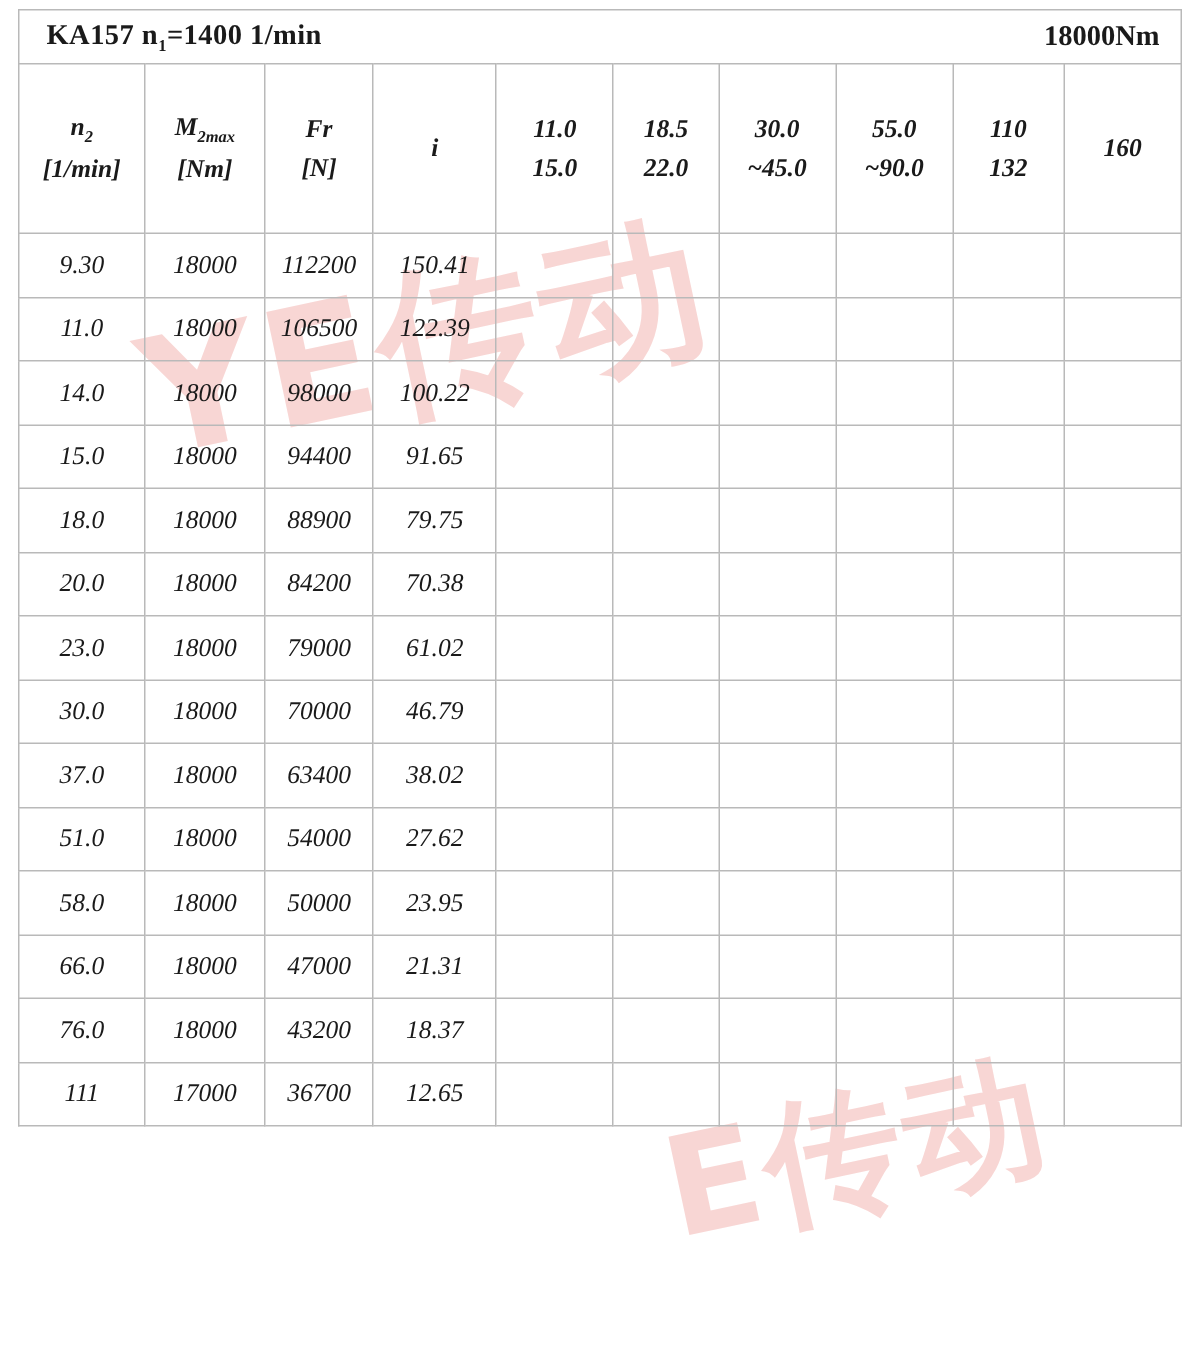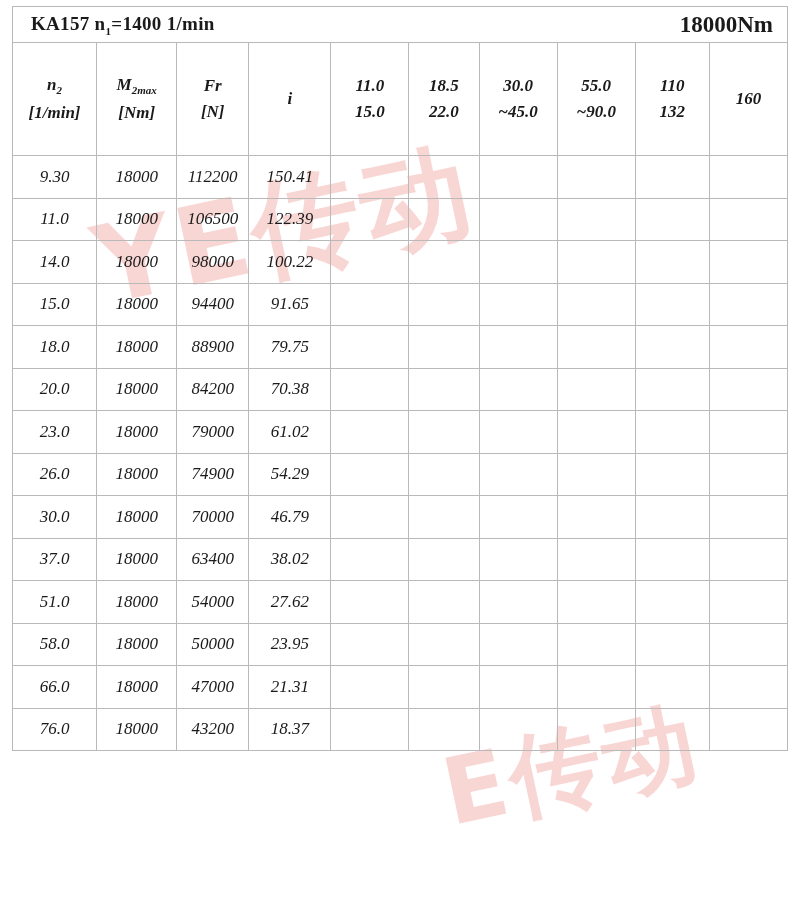--- a/index.html
+++ b/index.html
@@ -70,21 +70,21 @@
     font-size: 19px;
     font-weight: bold;
     letter-spacing: 0.3px;
     text-align: center;
   }
   .title-left .sub {
     font-size: 11px;
     vertical-align: sub;
   }
   .title-right {
-    font-size: 23px;
+    font-size: 19px;
     font-weight: bold;
   }
 
   
   table.spec {
     border-collapse: collapse;
     table-layout: fixed;
     width: 776px;
     position: relative;
     z-index: 10;
@@ -287,32 +287,20 @@
           <td>79000</td>
           <td>61.02</td>
           <td class="shade"></td>
           <td class="shade"></td>
           <td class="shade"></td>
           <td class="shade"></td>
           <td class="shade"></td>
           <td class="blank"></td>
         </tr>
         <tr>
-          <td>26.0</td>
-          <td>18000</td>
-          <td>74900</td>
-          <td>54.29</td>
-          <td class="shade"></td>
-          <td class="shade"></td>
-          <td class="shade"></td>
-          <td class="shade"></td>
-          <td class="shade"></td>
-          <td class="blank"></td>
-        </tr>
-        <tr>
           <td>30.0</td>
           <td>18000</td>
           <td>70000</td>
           <td>46.79</td>
           <td class="shade"></td>
           <td class="shade"></td>
           <td class="shade"></td>
           <td class="shade"></td>
           <td class="shade"></td>
           <td class="blank"></td>
@@ -370,16 +358,28 @@
           <td>18000</td>
           <td>43200</td>
           <td>18.37</td>
           <td class="shade"></td>
           <td class="shade"></td>
           <td class="shade"></td>
           <td class="shade"></td>
           <td class="shade"></td>
           <td class="blank"></td>
         </tr>
+        <tr>
+          <td>111</td>
+          <td>17000</td>
+          <td>36700</td>
+          <td>12.65</td>
+          <td class="blank"></td>
+          <td class="blank"></td>
+          <td class="blank"></td>
+          <td class="blank"></td>
+          <td class="blank"></td>
+          <td class="blank"></td>
+        </tr>
       </tbody>
   </table>
 
 </div>
 
 </body></html>

